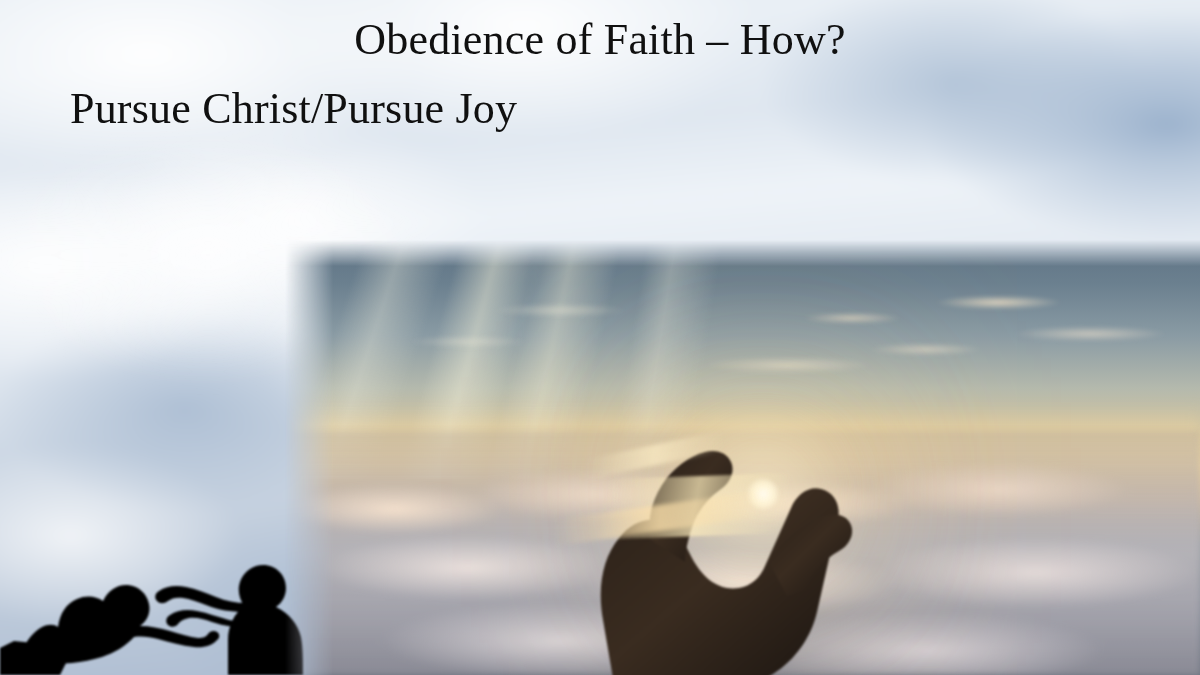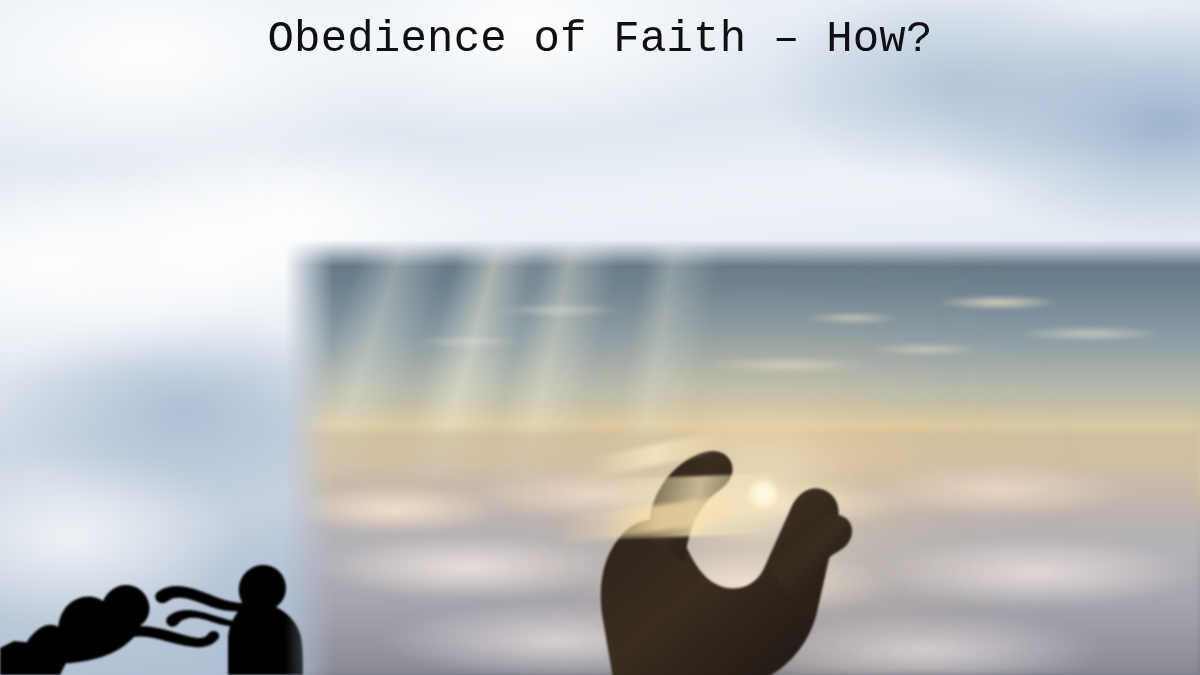--- a/index.html
+++ b/index.html
@@ -6,21 +6,21 @@
     margin: 0;
     padding: 0;
     background: #ffffff;
   }
   #slide {
     position: relative;
     width: 1200px;
     height: 675px;
     overflow: hidden;
     background: #a21caf;
-    font-family: Liberation Mono, monospace;
+    font-family: Liberation Serif, serif;
   }
 
   
   .bg-sky {
     position: absolute;
     inset: 0;
     background:
       radial-gradient(ellipse 420px 200px at 14% 10%, rgba(255,255,255,0.95) 0%, rgba(255,255,255,0) 62%),
       radial-gradient(ellipse 380px 190px at 44% 6%, rgba(255,255,255,0.92) 0%, rgba(255,255,255,0) 60%),
       radial-gradient(ellipse 300px 160px at 78% 14%, rgba(166,186,209,0.75) 0%, rgba(166,186,209,0) 62%),
@@ -320,14 +320,15 @@
 
       </svg>
     </div>
 
     <div class="flare3"></div>
     <div class="flare"></div>
     <div class="flare2"></div>
   </div>
 
   <div class="title">Obedience of Faith – How?</div>
+  <div class="subtitle">Pursue Christ/Pursue Joy</div>
 
 </div>
 
 </body></html>

